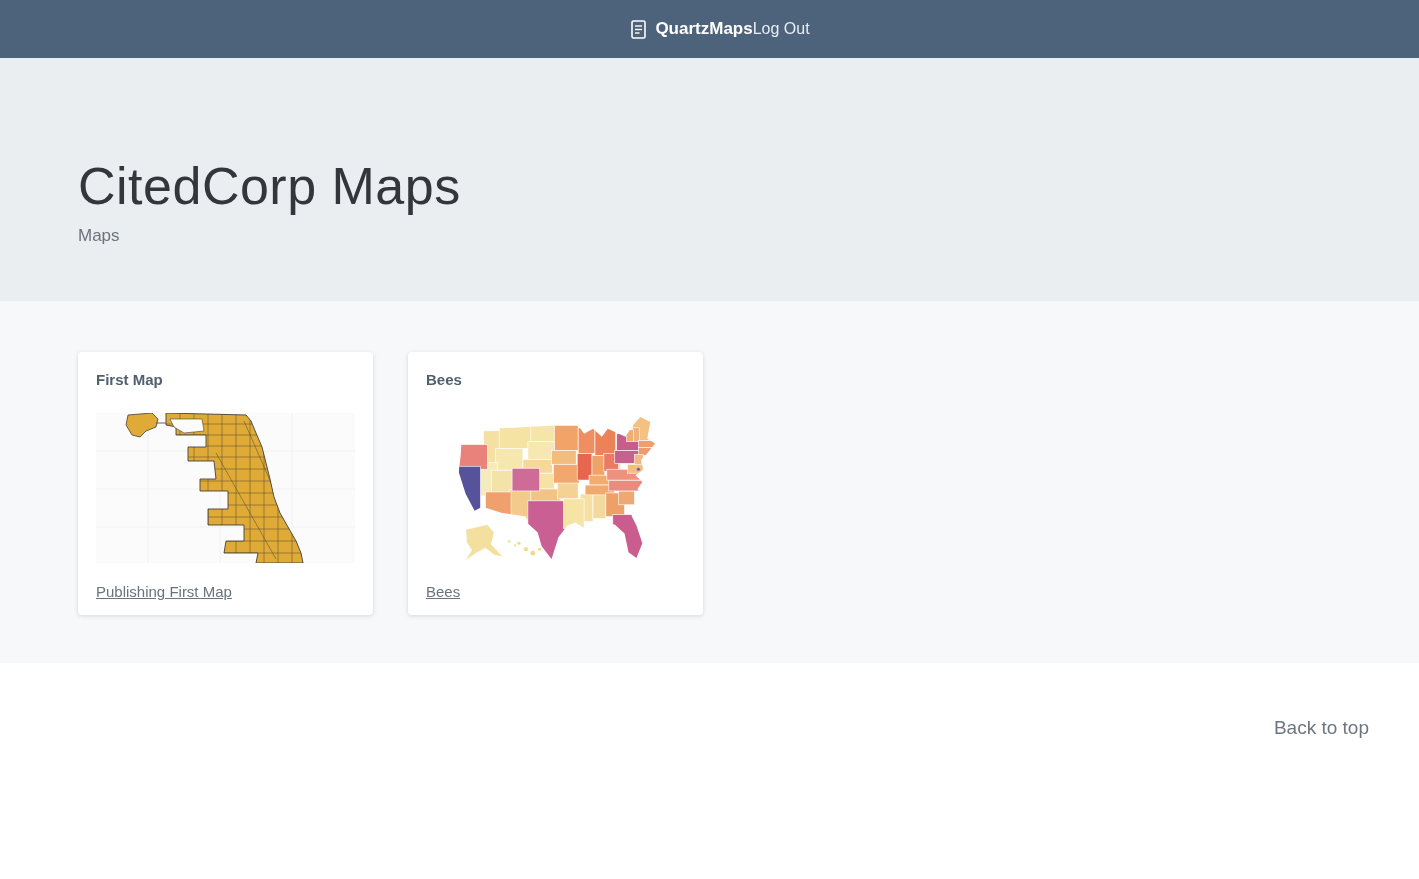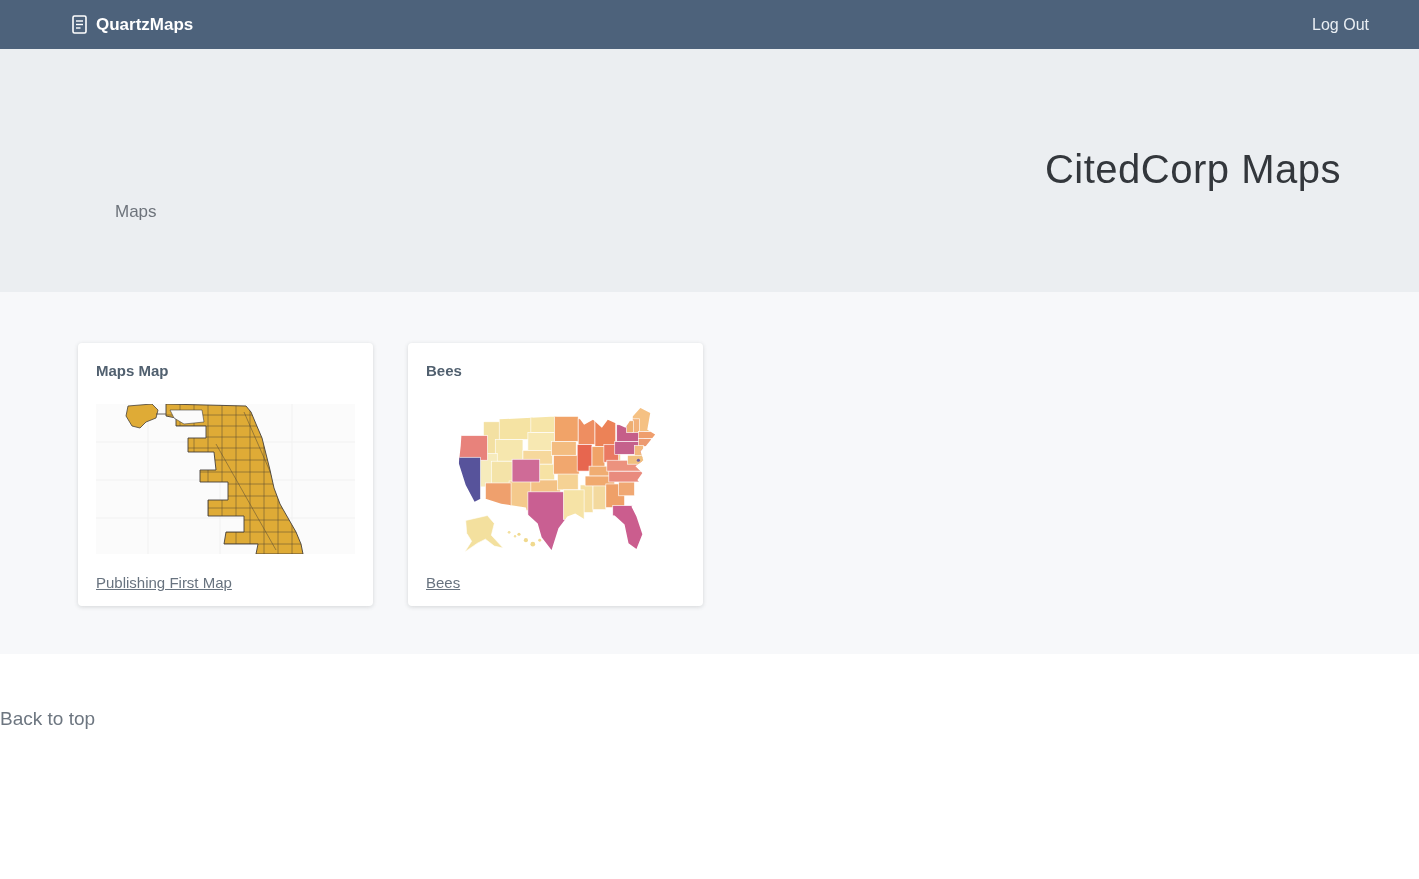--- a/index.html
+++ b/index.html
@@ -14,54 +14,52 @@
   }
   *{margin:0;padding:0;box-sizing:border-box;}
   html,body{width:1419px;height:879px;}
   body{
     font-family:"Liberation Sans","DejaVu Sans",sans-serif;
     background:#ffffff;
     overflow:hidden;
   }
   
   .app-header{
-    height:49px;
+    height:58px;
     background:var(--header-bg);
     display:flex;
     align-items:center;
-    justify-content:space-between;
+    justify-content:center;
     padding:0 50px 0 72px;
   }
   .brand{
     display:flex;align-items:center;gap:9px;
     color:#ffffff;font-size:17px;font-weight:bold;
     text-decoration:none;cursor:pointer;
   }
   .logout{
     color:#e9eef3;font-size:16px;font-weight:300;
     text-decoration:none;cursor:pointer;
   }
   
   .hero{
     background:var(--hero-bg);
     height:243px;
     padding:98px 78px 0 78px;
   }
   .hero-title{
-    font-size:40px;
+    font-size:52px;
     font-weight:300;
     color:var(--hero-title);
     letter-spacing:.5px;
-    text-align:right;
   }
   .hero-subtitle{
     margin-top:10px;
     font-size:17px;
     color:var(--hero-subtitle);
-    margin-left:37px;
   }
   
   .cards-section{
     background:var(--section-bg);
     height:362px;
     padding:51px 78px 0 78px;
     display:flex;
     gap:35px;
     align-items:flex-start;
   }
@@ -97,20 +95,21 @@
   .cursor-overlay{
     position:absolute;
     left:95px;top:91px;
     width:26px;height:34px;
     pointer-events:none;
   }
   
   .page-footer{
     background:#ffffff;
     padding:54px 50px 0 0;
+    text-align:right;
   }
   .back-to-top{
     font-size:19px;
     font-weight:300;
     color:var(--muted-link);
     text-decoration:none;
     cursor:pointer;
   }
 </style>
 </head>
@@ -263,21 +262,21 @@
 </header>
 
 <section class="hero">
   <h1 class="hero-title">CitedCorp Maps</h1>
   <div class="hero-subtitle">Maps</div>
 </section>
 
 <section class="cards-section">
 
   <div class="map-card">
-    <div class="card-title">Maps Map</div>
+    <div class="card-title">First Map</div>
     <div class="card-map">
       <svg width="259" height="150" viewBox="0 0 259 150">
           <use href="#chimap"></use>
         </svg>
     </div>
     <div class="card-caption">Publishing First Map</div>
   </div>
 
   <div class="map-card">
     <div class="card-title">Bees</div>

